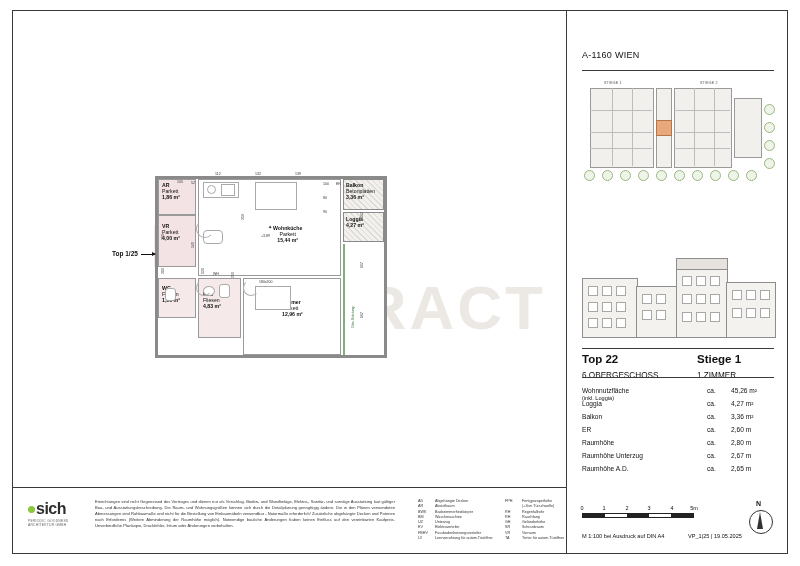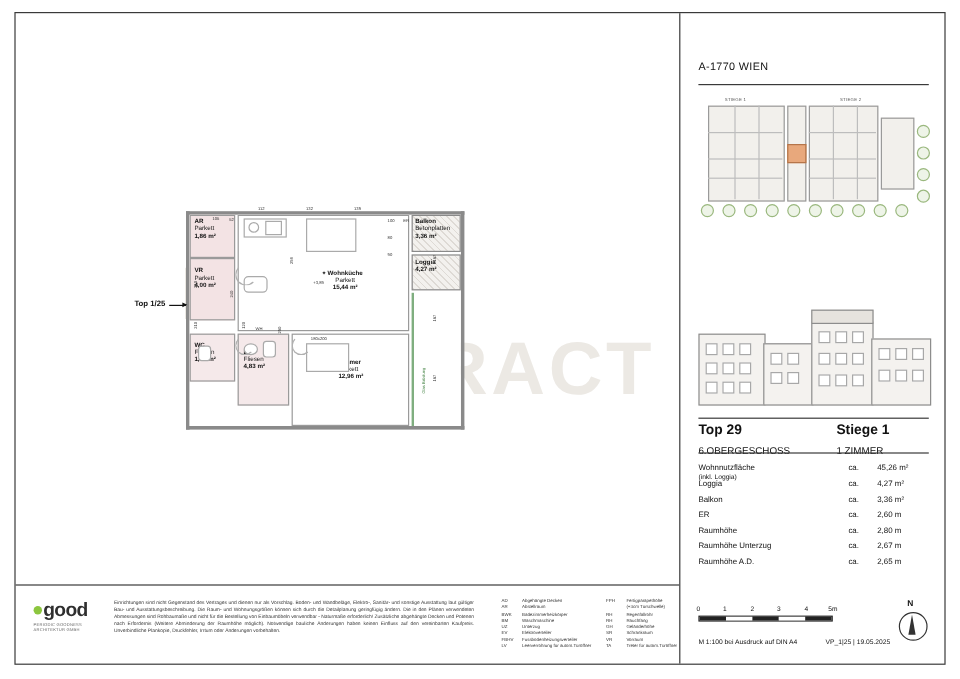--- a/index.html
+++ b/index.html
@@ -577,21 +577,21 @@
     <div class="dim" style="left:106px; top:66px;">+3,89</div>
     <div class="dim" style="left:104px; top:112px;">180x200</div>
     <div class="dim" style="left:58px; top:104px;">WH</div>
     <div class="dim" style="left:181px; top:14px;">ER</div>
     <div class="dim vert" style="left:46px; top:106px;">120</div>
   </div>
 
   <div class="top125">Top 1/25</div>
   <div class="top125-arrow"></div>
 
-  <div class="subtitle">A-1770 WIEN</div>
+  <div class="subtitle">A-1160 WIEN</div>
   <div class="title-rule"></div>
 
   <div class="siteplan">
     <div class="sp-label" style="left:22px; top:1px;">STIEGE 1</div>
     <div class="sp-label" style="left:118px; top:1px;">STIEGE 2</div>
 
     <div class="sp-fill" style="left:8px;  top:8px;  width:62px; height:78px;"></div>
     <div class="sp-fill" style="left:74px; top:8px;  width:14px; height:78px;"></div>
     <div class="sp-fill" style="left:92px; top:8px;  width:56px; height:78px;"></div>
     <div class="sp-fill" style="left:152px;top:18px; width:26px; height:58px;"></div>
@@ -659,21 +659,21 @@
 
     <div class="ev-win" style="left:150px; top:38px; width:8px; height:8px;"></div>
     <div class="ev-win" style="left:164px; top:38px; width:8px; height:8px;"></div>
     <div class="ev-win" style="left:178px; top:38px; width:8px; height:8px;"></div>
     <div class="ev-win" style="left:150px; top:56px; width:8px; height:8px;"></div>
     <div class="ev-win" style="left:164px; top:56px; width:8px; height:8px;"></div>
     <div class="ev-win" style="left:178px; top:56px; width:8px; height:8px;"></div>
   </div>
 
   <div class="info-rule info-top"></div>
-  <div class="top-label">Top 29</div>
+  <div class="top-label">Top 22</div>
   <div class="stiege-label">Stiege 1</div>
   <div class="floor-label">6.OBERGESCHOSS</div>
   <div class="rooms-label">1 ZIMMER</div>
   <div class="info-rule info-mid"></div>
 
   <div class="info-table">
     <div class="info-row">
       <span class="k">Wohnnutzfläche</span>
       <span class="ksub">(inkl. Loggia)</span>
       <span class="v">ca.</span>
@@ -732,21 +732,21 @@
   <div class="scale-note2">VP_1|25 | 19.05.2025</div>
 
   <div class="north">
     <div class="north-n">N</div>
     <div class="north-circle"></div>
     <div class="north-arrow"></div>
   </div>
 
   <div class="logo">
     <div class="logo-mark">
-      <span class="logo-dot"></span><span>good</span>
+      <span class="logo-dot"></span><span>sich</span>
     </div>
     <div class="logo-sub">PERIODIC GOODNESS
 ARCHITEKTUR GMBH</div>
   </div>
 
   <div class="disclaimer">Einrichtungen sind nicht Gegenstand des Vertrages und dienen nur als Vorschlag. Boden- und Wandbeläge, Elektro-, Sanitär- und sonstige Ausstattung laut gültiger Bau- und Ausstattungsbeschreibung. Die Raum- und Wohnungsgrößen können sich durch die Detailplanung geringfügig ändern. Die in den Plänen verwendeten Abmessungen sind Rohbaumaße und nicht für die Bestellung von Einbaumöbeln verwendbar - Naturmaße erforderlich! Zusätzliche abgehängte Decken und Potenen nach Erfordernis (Weitere Abminderung der Raumhöhe möglich). Notwendige bauliche Änderungen haben keinen Einfluss auf den vereinbarten Kaufpreis. Unverbindliche Plankopie, Druckfehler, Irrtum oder Änderungen vorbehalten.</div>
 
   <div class="legend col1">
     <div class="legend-row"><span class="ab">AD</span><span class="tx">Abgehängte Decken</span></div>
     <div class="legend-row"><span class="ab">AR</span><span class="tx">Abstellraum</span></div>

